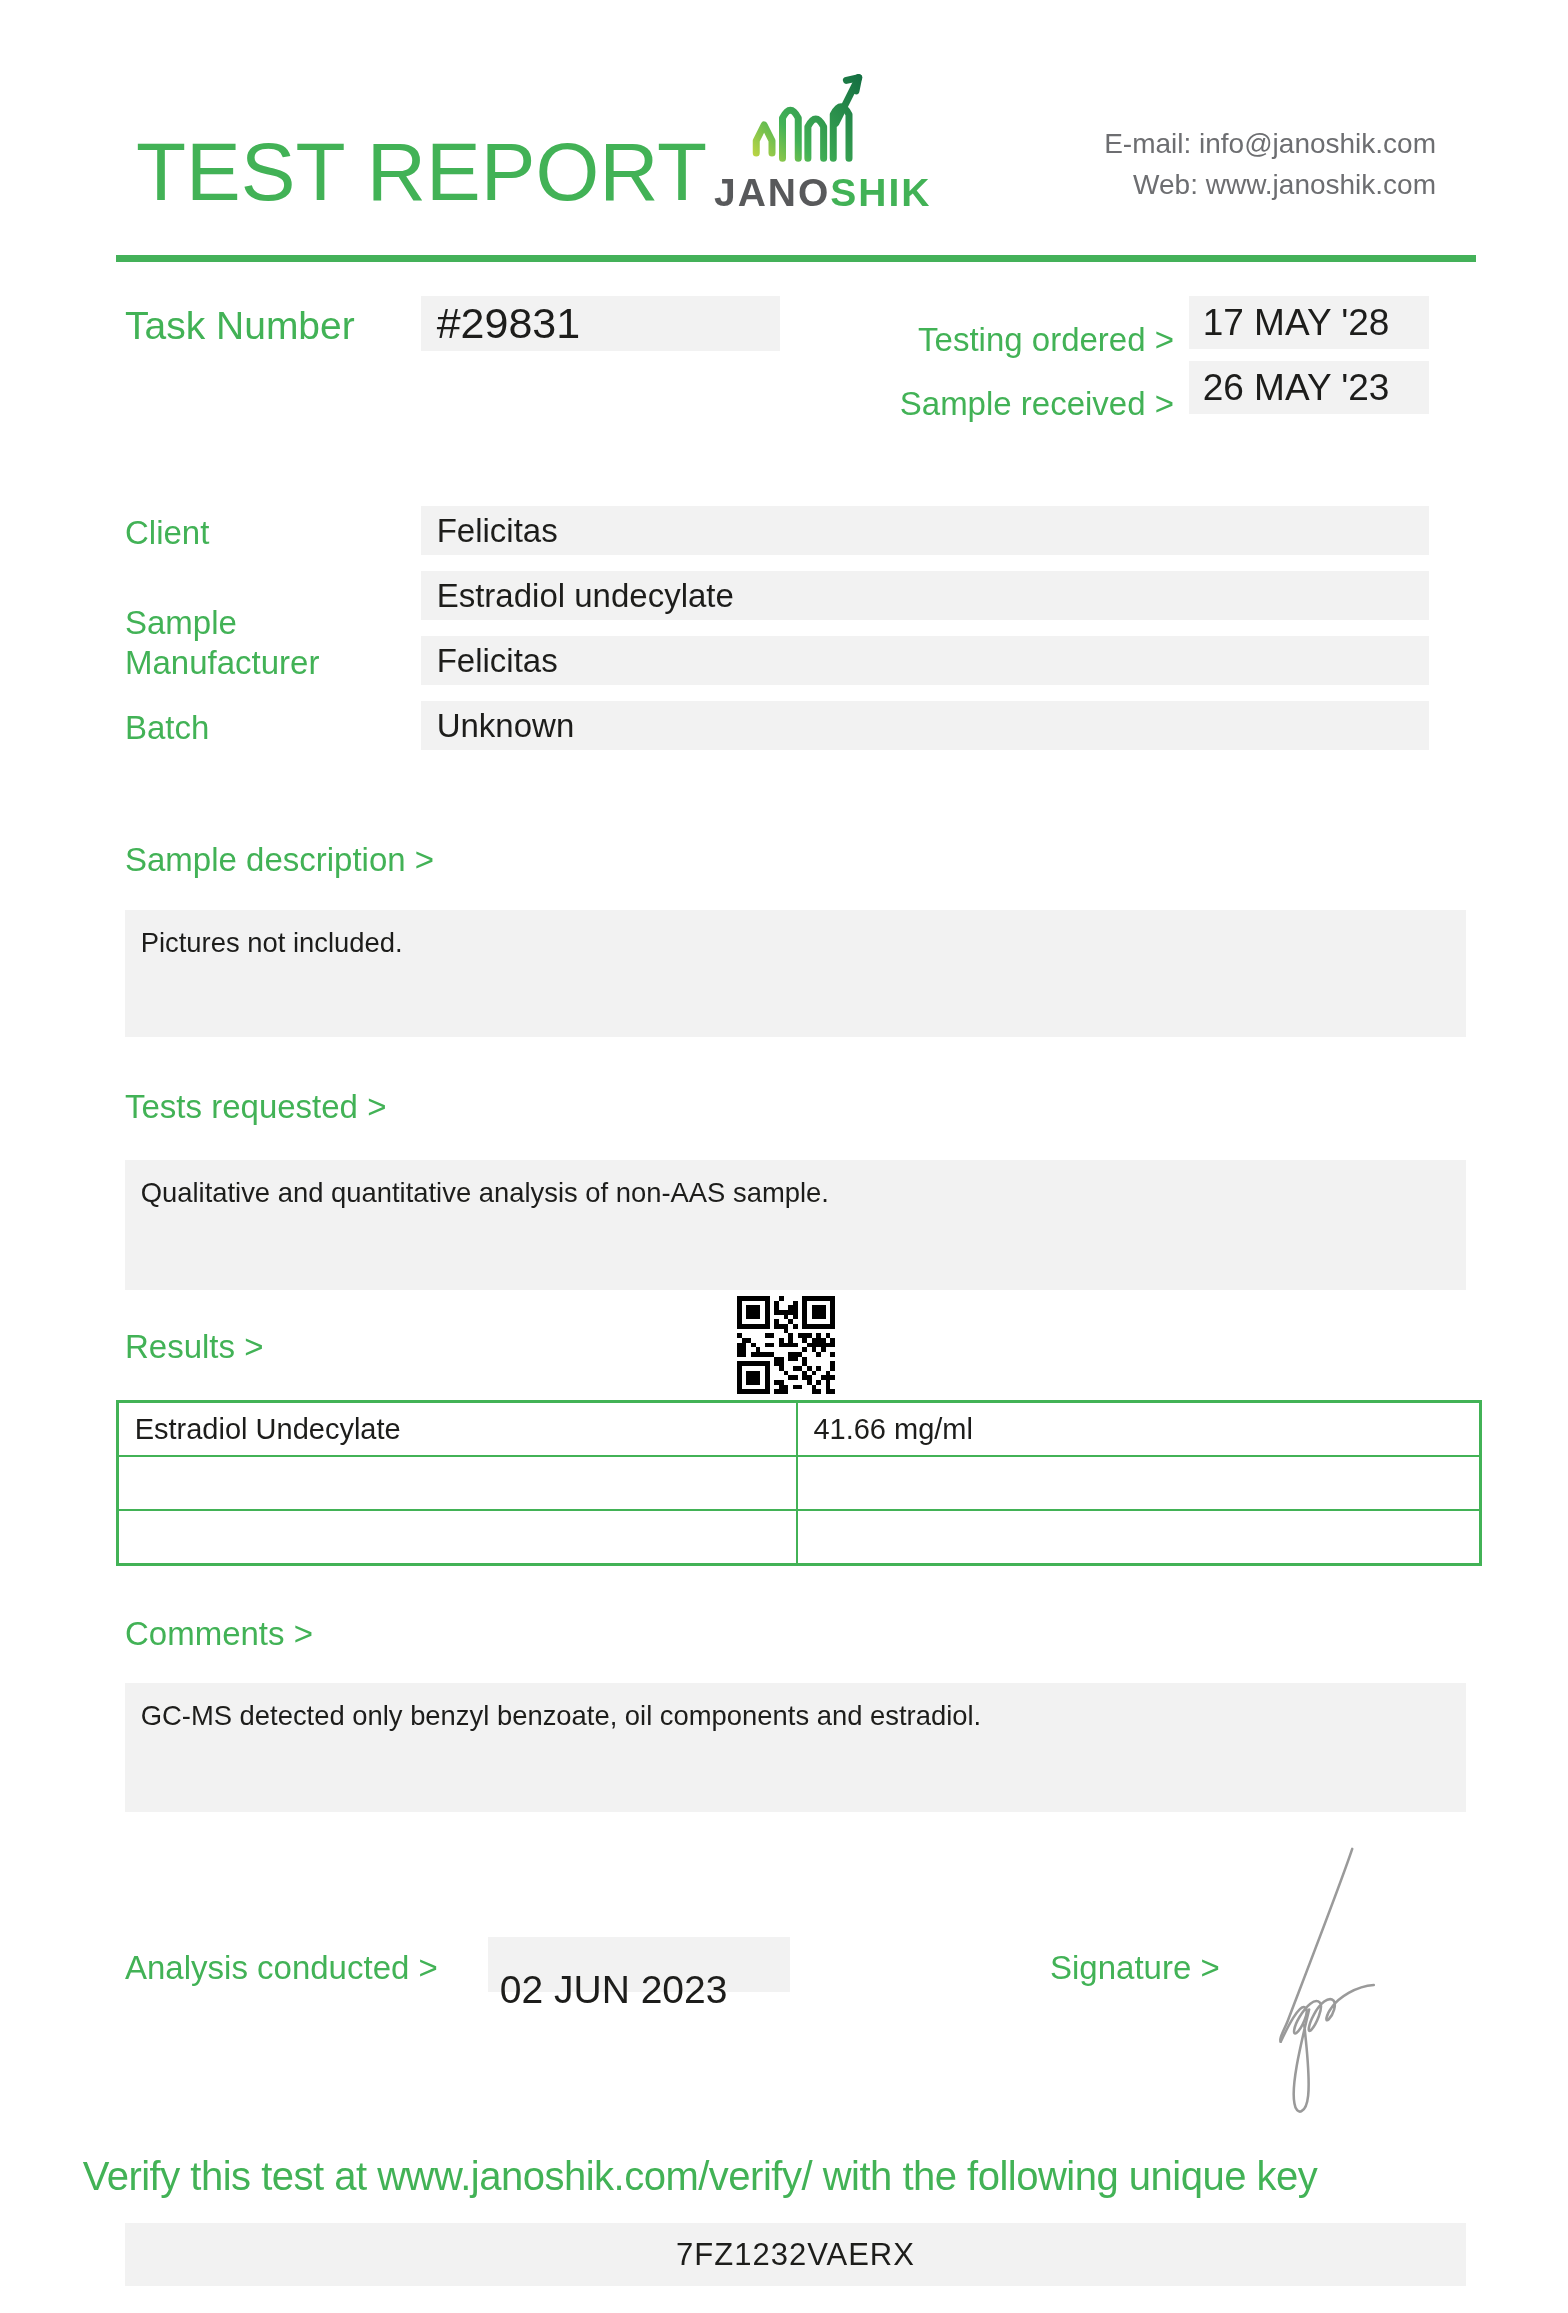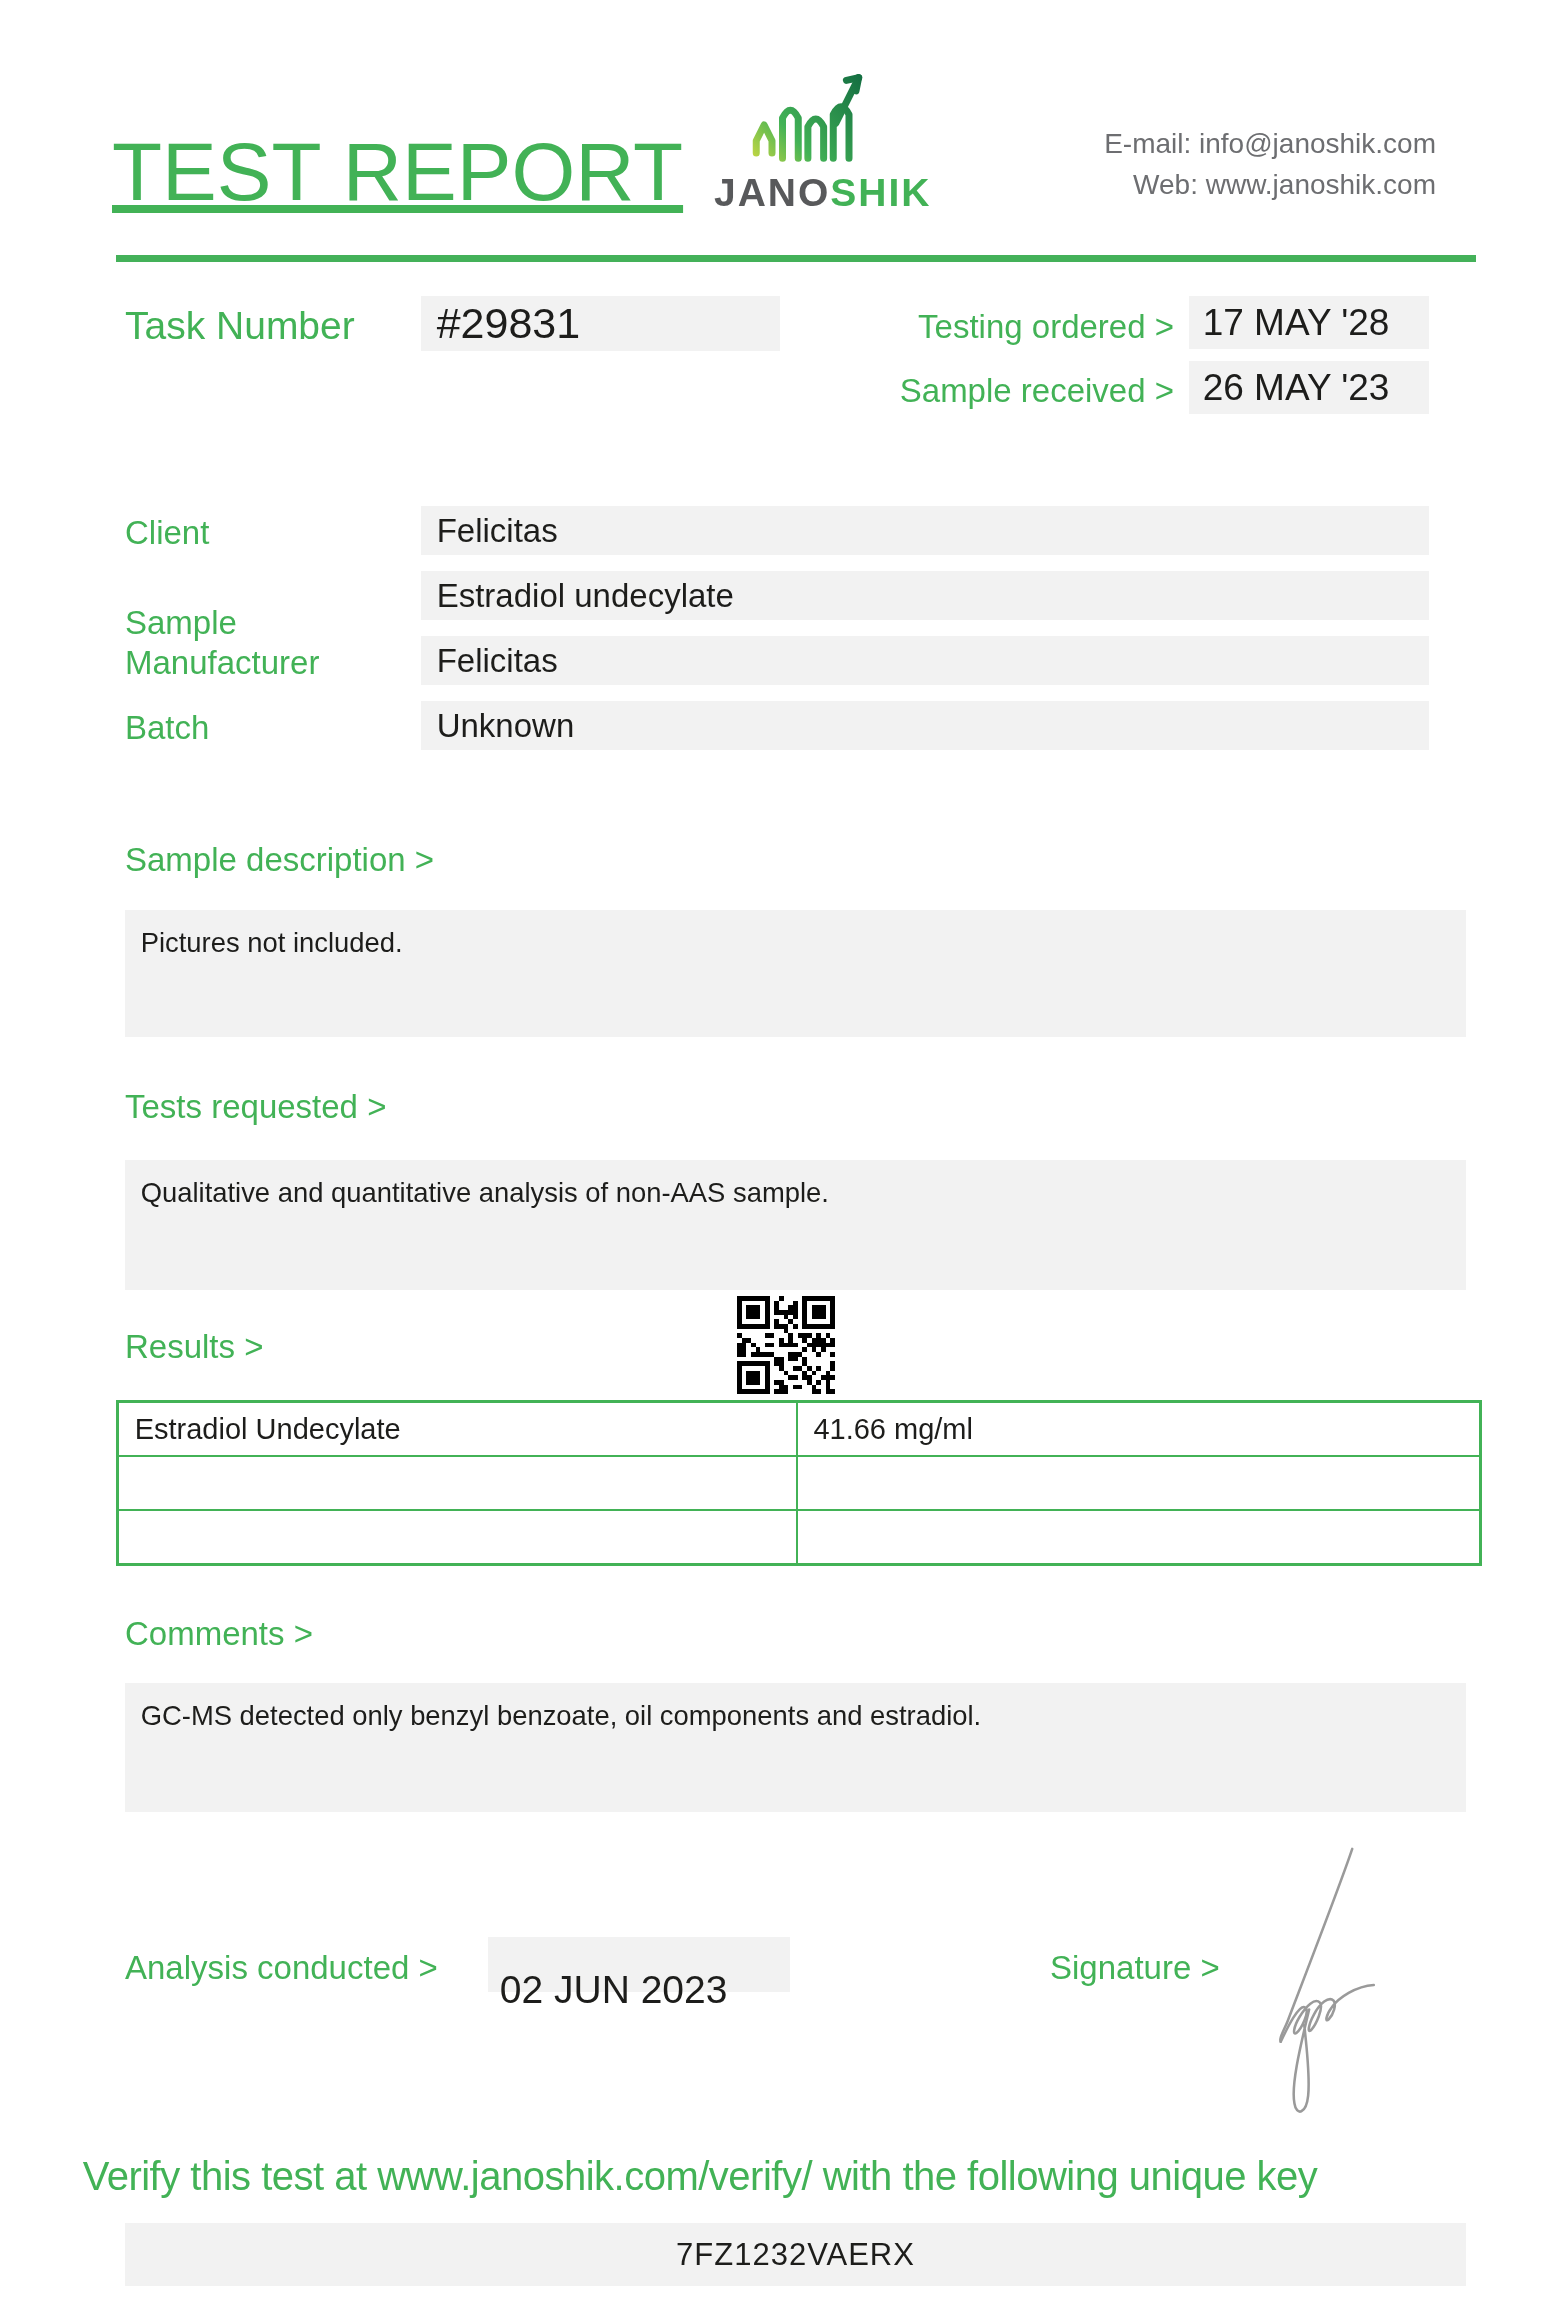--- a/index.html
+++ b/index.html
@@ -4,34 +4,34 @@
 <style>
   html,body{margin:0;padding:0;background:#ffffff;}
   .page{
     position:relative;width:1568px;height:2313px;background:#ffffff;
     font-family:"Liberation Sans",sans-serif;color:#1d1d1b;overflow:hidden;
   }
   .abs{position:absolute;}
   .graybox{background:#f2f2f2;}
 
   
-  .title{left:112px;top:131px;font-size:82px;line-height:82px;color:#42b256;letter-spacing:0px;white-space:nowrap;text-decoration:underline;}
+  .title{left:136px;top:131px;font-size:82px;line-height:82px;color:#42b256;letter-spacing:0px;white-space:nowrap;}
   .logo{left:714px;top:69px;width:186px;text-align:center;}
   .logo svg{display:block;margin:0 auto;}
   .brand{margin-top:3.9px;font-size:39px;font-weight:bold;letter-spacing:2px;white-space:nowrap;}
   .brand .b1{color:#58595b;}
   .brand .b2{color:#42b256;}
   .contact{right:132px;top:123px;text-align:right;font-size:28px;line-height:41px;color:#6d6e71;white-space:nowrap;}
   .rule{left:116px;top:255px;width:1360px;height:6.9px;background:#44b159;}
 
   
   .task-label{left:125px;top:304px;font-size:39px;color:#42b256;white-space:nowrap;}
   .task-box{left:421px;top:296px;width:359px;height:55px;}
   .task-box span{display:block;font-size:43px;line-height:55px;padding-left:15.7px;white-space:nowrap;}
-  .date-label{left:686px;width:488px;text-align:right;font-size:33px;color:#42b256;white-space:nowrap;}
+  .date-label{left:686px;width:488px;text-align:right;font-size:33px;color:#42b256;white-space:nowrap;margin-top:13px;}
   .dl1{top:308px;} .dl2{top:372px;}
   .date-box{left:1189px;width:240px;height:53px;}
   .db1{top:296px;} .db2{top:361px;}
   .date-box span{display:block;font-size:37px;line-height:53px;padding-left:13.7px;white-space:nowrap;}
 
   
   .f-label{left:125px;font-size:33px;color:#42b256;white-space:nowrap;}
   .f-box{left:421px;width:1008px;height:49px;}
   .f-box span{display:block;font-size:33px;line-height:49px;padding-left:15.7px;white-space:nowrap;}
   .fl0{top:514px;} .fb0{top:506px;}

